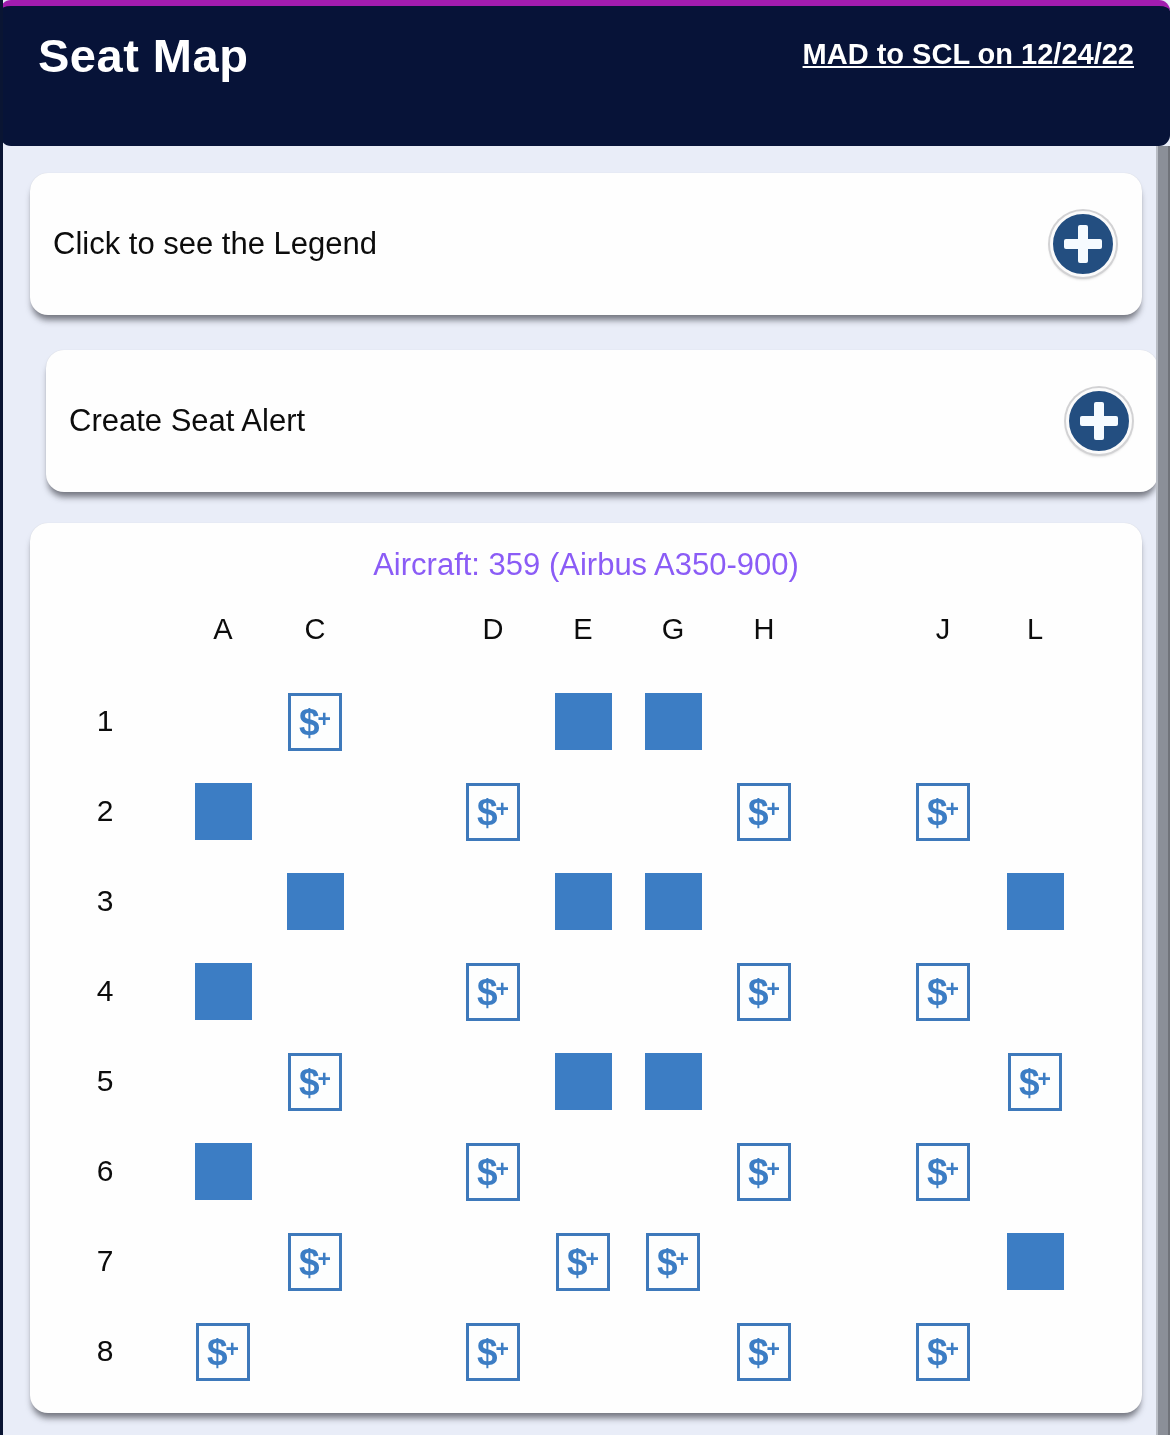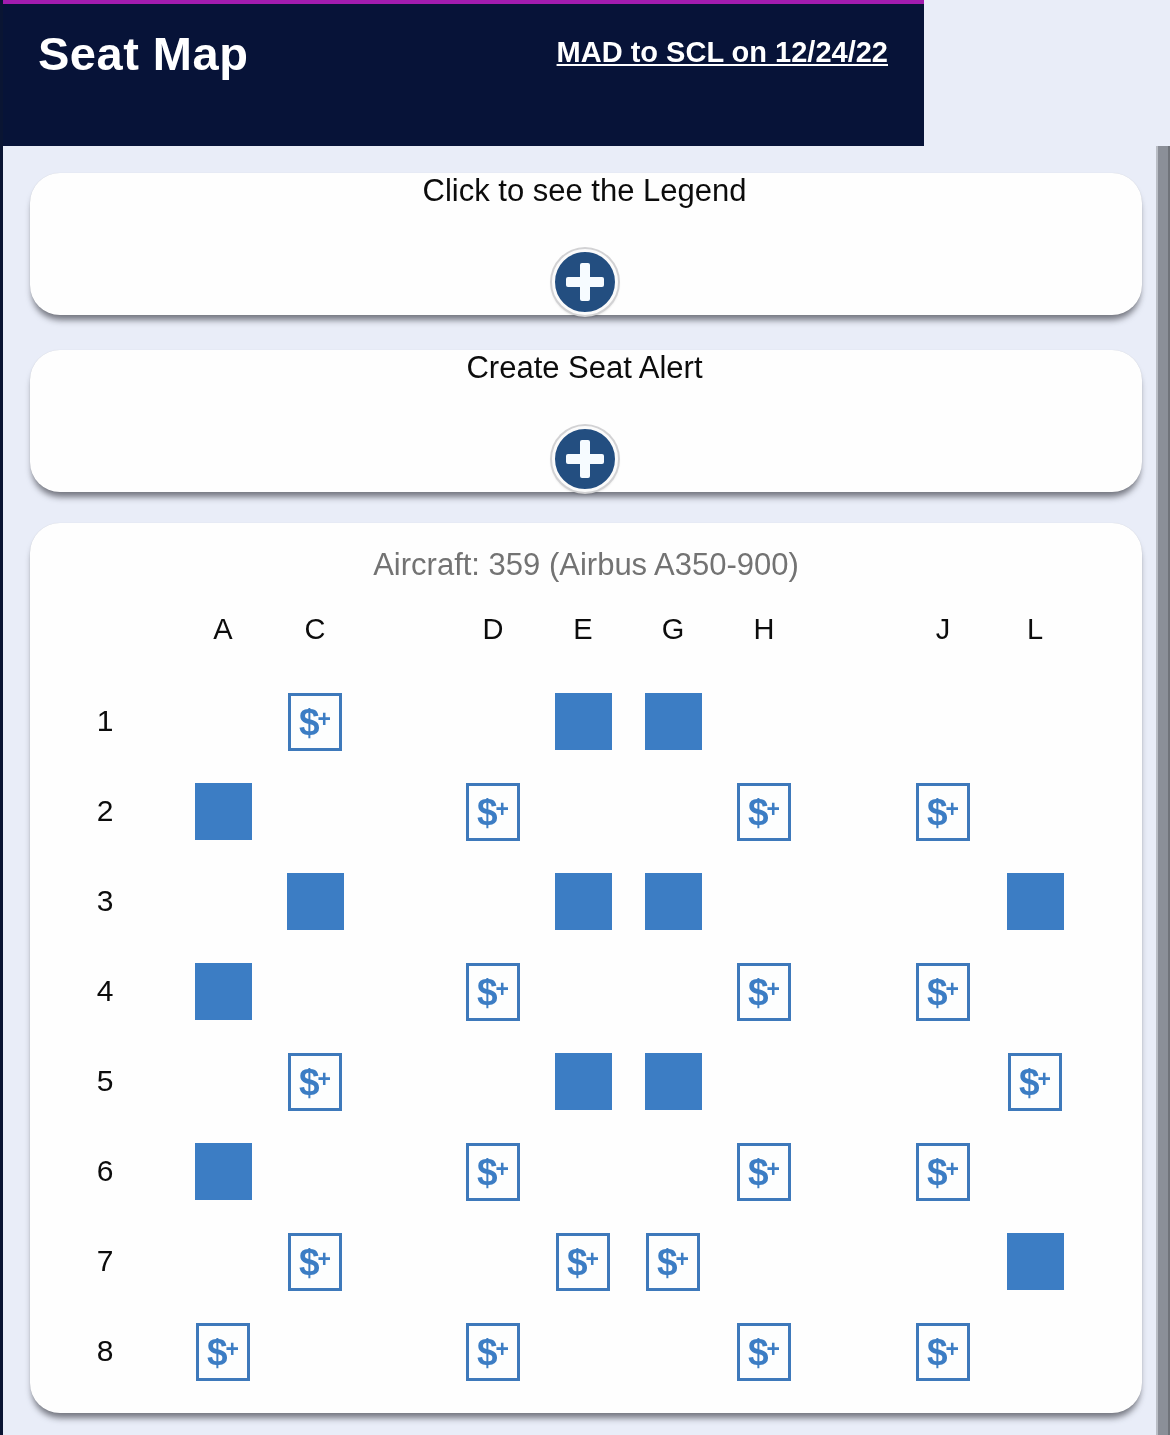--- a/index.html
+++ b/index.html
@@ -9,68 +9,67 @@
     background:#e9edf8;
     position:relative;
     overflow:hidden;
   }
   .left-edge{
     position:absolute;left:0;top:0;width:3px;height:1435px;
     background:#0a1533;z-index:50;
   }
   
   .header{
-    position:absolute;left:0;top:0;width:924px;height:146px;
+    position:absolute;left:0;top:0;width:1170px;height:146px;
     background:#071338;
-    border-top:4px solid #a21caf;
+    border-top:6px solid #a21caf;
     box-sizing:border-box;
     display:flex;justify-content:space-between;
-    color:#fff;z-index:5;
+    color:#fff;z-index:5;border-radius:11px;
   }
   .header .title{
     font-size:47px;font-weight:bold;letter-spacing:0.5px;
     margin:22px 0 0 38px;
   }
   .header .flight-info{
     text-align:right;margin:28px 36px 0 0;
     font-size:29px;font-weight:bold;line-height:40px;text-decoration:underline;
   }
   
   .card{
     position:absolute;left:30px;width:1112px;
-    background:#fefefe;border-radius:30px;
+    background:#fefefe;border-radius:18px;
     box-shadow:0 7px 6px -2px rgba(55,57,66,0.65), 0 0 1px rgba(0,0,0,0.15);
     box-sizing:border-box;
-    flex-direction:column;
   }
   .action-card{
     height:142px;display:flex;align-items:center;
     padding:0 26px 0 23px;justify-content:space-between;
     cursor:pointer;
   }
   .card-label{font-size:31px;color:#0c0c0c;}
   .plus-circle{
     position:relative;width:60px;height:60px;border-radius:50%;
     background:#234e80;
     border:3px solid #fbfbfb;
     box-shadow:0 0 0 2px #d2d2d4, 0 2px 3px rgba(0,0,0,0.25);
     flex:0 0 auto;
   }
   .plus-circle::before, .plus-circle::after{
     content:"";position:absolute;background:#f6fbff;border-radius:2px;
   }
   .plus-circle::before{width:38px;height:10px;left:11px;top:25px;}
   .plus-circle::after{width:10px;height:38px;left:25px;top:11px;}
   #card-legend{top:173px;}
-  #card-alert{top:350px;}
+  #card-alert{top:350px;margin-left:16px;}
   
   #card-seatmap{top:523px;height:890px;}
   .aircraft-title{
     position:absolute;left:0;top:24px;width:100%;
-    text-align:center;font-size:31px;color:#737373;
+    text-align:center;font-size:31px;color:#8b5cf6;
   }
   .col-header{
     position:absolute;width:70px;margin-left:-35px;top:90px;height:34px;
     text-align:center;font-size:29px;color:#0c0c0c;
   }
   .row-label{
     position:absolute;width:70px;left:40px;height:36px;
     text-align:center;font-size:30px;color:#0c0c0c;
   }
   .seat{position:absolute;box-sizing:border-box;}

